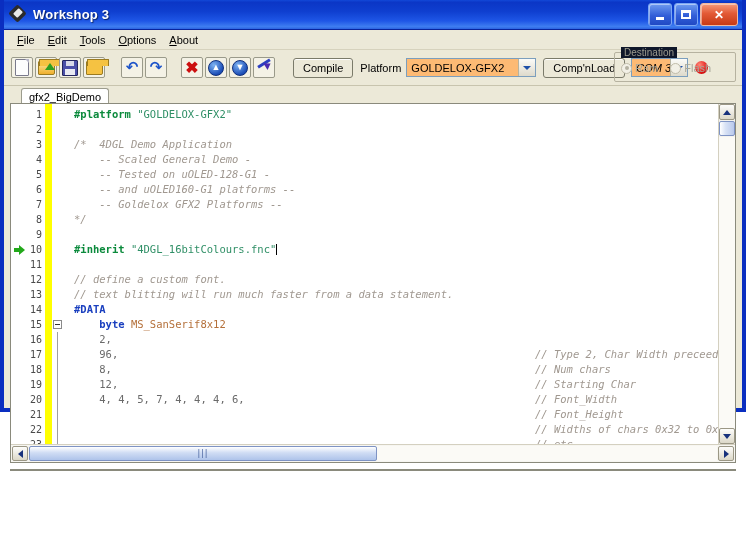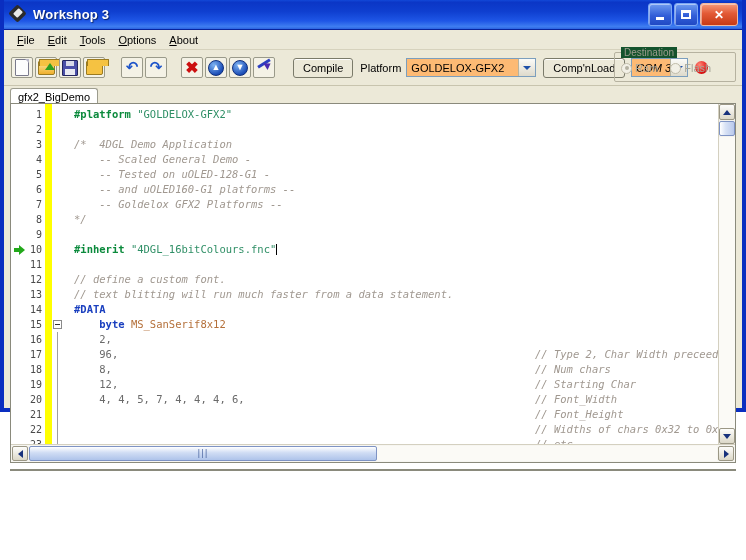--- a/index.html
+++ b/index.html
@@ -262,21 +262,21 @@
     position: absolute;
     right: 6px; top: 2px;
     width: 122px; height: 30px;
     border: 1px solid #b6b2a0;
     border-radius: 2px;
     box-sizing: border-box;
   }
   .groupbox .legend {
     position: absolute;
     left: 6px; top: -6px;
-    background: #14532d;
+    background: #0f172a;
     font-size: 10px;
     color: #9b9b8e;
     padding: 0 3px;
   }
   .radio-row {
     position: absolute;
     left: 6px; top: 9px;
     display: flex;
     align-items: center;
     gap: 12px;
@@ -295,21 +295,21 @@
     width: 4px; height: 4px; border-radius: 50%; background: #b5b2a2;
   }
 
   
   .tabstrip {
     flex: 0 0 17px;
     height: 17px;
     background: #ece9d8;
     display: flex;
     align-items: flex-end;
-    padding-left: 6px;
+    padding-left: 17px;
     box-sizing: border-box;
   }
   .tab {
     font-size: 11px;
     padding: 2px 7px 1px 7px;
     background: #ffffff;
     border: 1px solid #9c9c8e;
     border-bottom: 0;
     border-radius: 3px 3px 0 0;
     position: relative;

